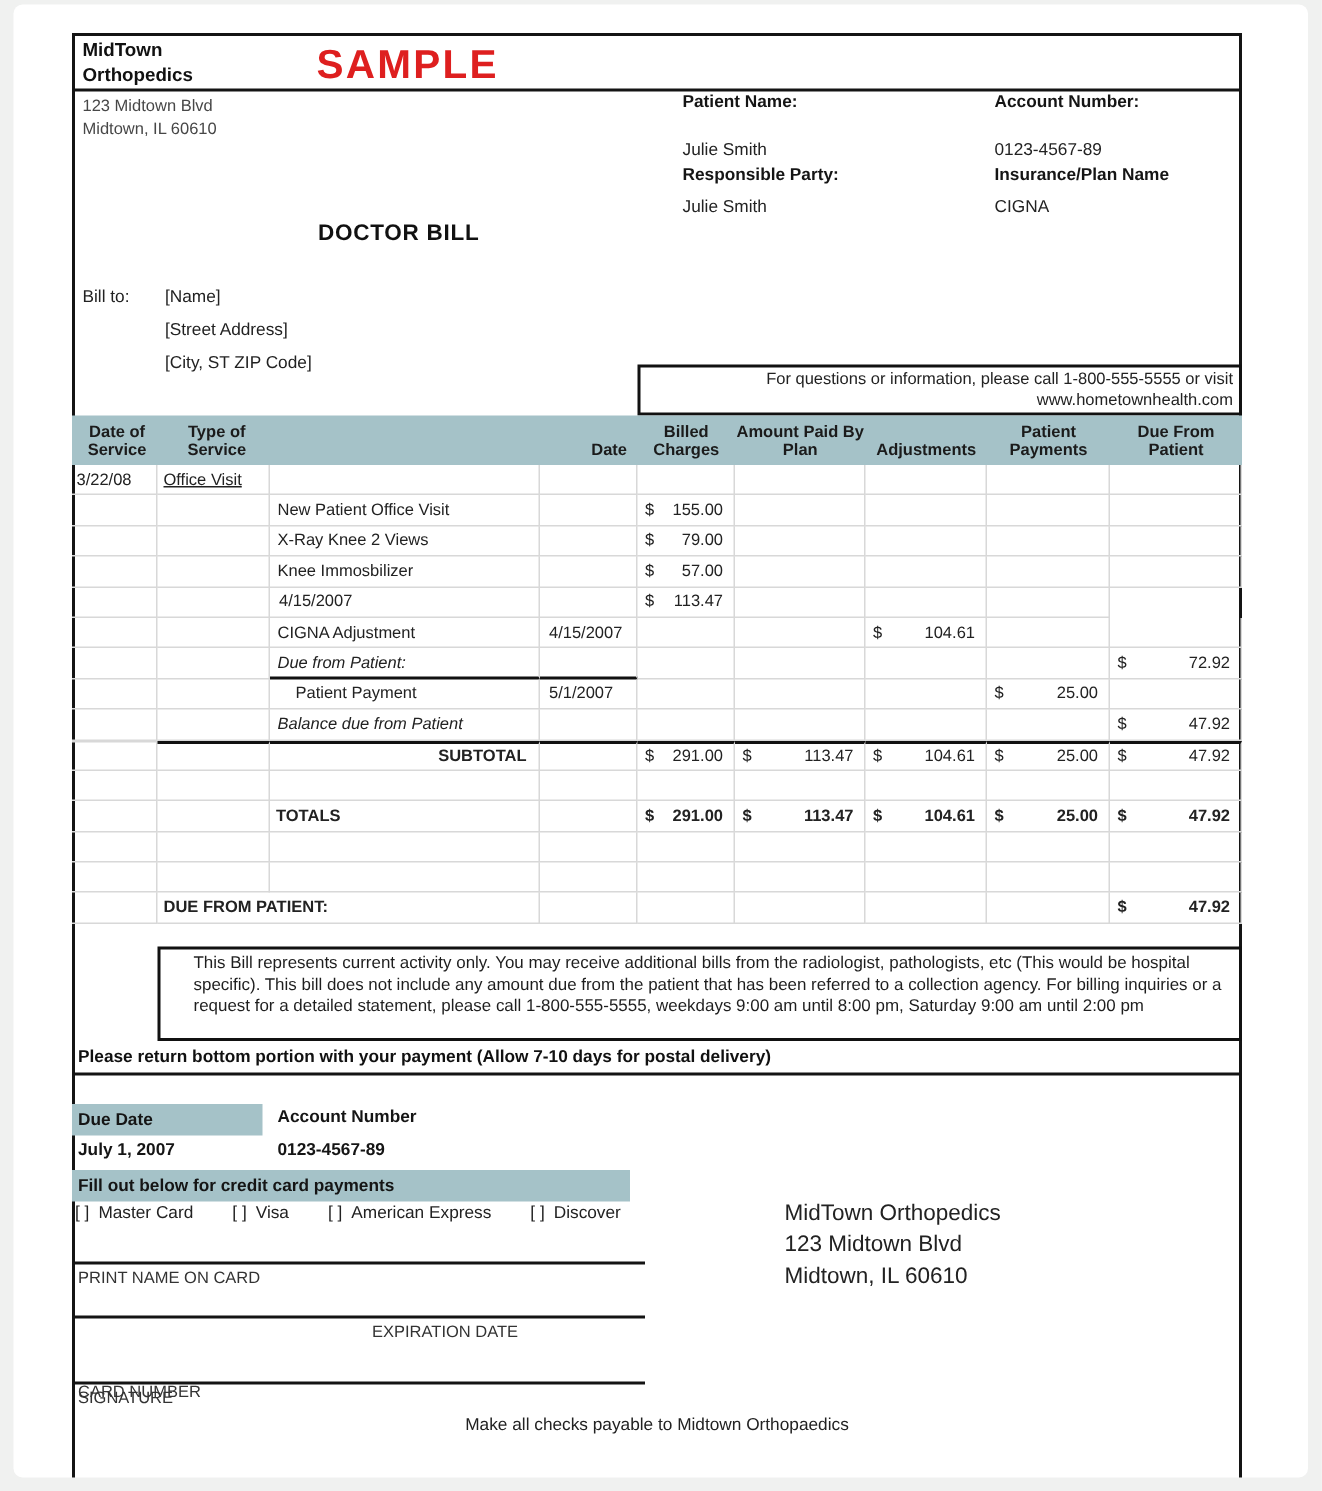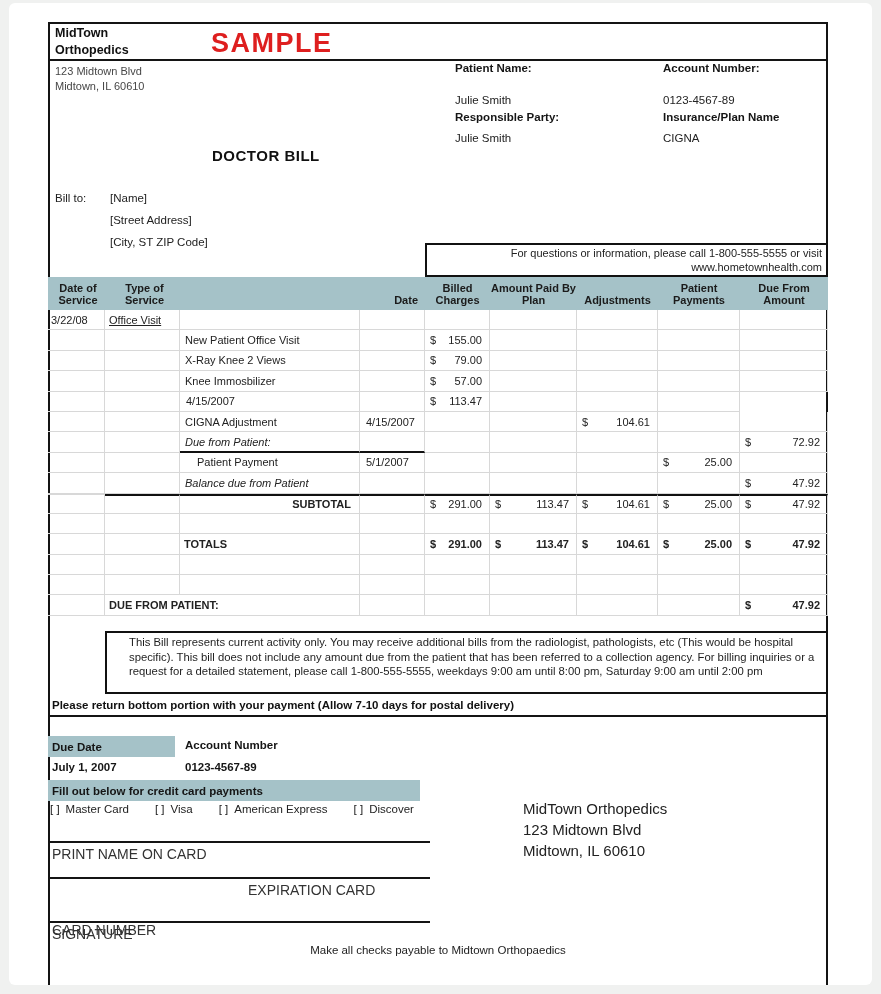--- a/index.html
+++ b/index.html
@@ -59,21 +59,21 @@
   .return-note{left:52px;top:699px;font-size:11.5px;font-weight:bold;color:#111;}
 
   .teal{background:#a5c2c8;}
   .duedate-cell{left:48px;top:736px;width:127px;height:21px;display:flex;align-items:center;
         font-size:11.5px;font-weight:bold;color:#151515;padding-left:4px;box-sizing:border-box;}
   .stub-label{position:absolute;font-size:11.5px;font-weight:bold;color:#151515;}
   .ccband{left:48px;top:780px;width:372px;height:21px;display:flex;align-items:center;
         font-size:11.5px;font-weight:bold;color:#151515;padding-left:4px;box-sizing:border-box;}
   .cards{left:50px;top:803px;display:flex;gap:26px;font-size:11.5px;color:#222;}
   .card-opt{display:flex;gap:6px;}
-  .formlabel{position:absolute;font-size:14px;color:#333;}
+  .formlabel{position:absolute;font-size:11px;color:#333;}
   .remit{left:523px;top:798px;font-size:15px;line-height:21px;color:#222;}
   .checks{left:48px;top:944px;width:780px;text-align:center;font-size:11.5px;color:#222;}
   .thanks{left:48px;top:957px;width:780px;text-align:center;font-size:13.5px;font-weight:bold;color:#111;margin-top:46px;}
 </style>
 </head>
 <body>
 
 <div class="canvas">
   <div class="page"></div>
 
@@ -115,21 +115,21 @@
   <div class="abs ctable">
       <div class="trow thead teal" style="background-color: rgb(165, 194, 200);">
         <div class="cell c0">Date of Service</div>
         <div class="cell c1">Type of Service</div>
         <div class="cell c2"></div>
         <div class="cell c3">Date</div>
         <div class="cell c4">Billed Charges</div>
         <div class="cell c5">Amount Paid By Plan</div>
         <div class="cell c6">Adjustments</div>
         <div class="cell c7">Patient Payments</div>
-        <div class="cell c8">Due From Amount</div>
+        <div class="cell c8">Due From Patient</div>
       </div>
       <div class="trow r0">
         <div class="cell c0">3/22/08</div>
         <div class="cell c1">Office Visit</div>
         <div class="cell c2"></div>
         <div class="cell c3"></div>
         <div class="cell c4"></div>
         <div class="cell c5"></div>
         <div class="cell c6"></div>
         <div class="cell c7"></div>
@@ -373,21 +373,21 @@
     <div class="card-opt">
       <span>[ ]</span>
       <span>Discover</span>
     </div>
   </div>
 
   <div class="hline short hl-cc1"></div>
   <div class="formlabel" style="left:52px;top:846px;">PRINT NAME ON CARD</div>
   <div class="hline short hl-cc2"></div>
   <div class="formlabel" style="left:52px;top:882px;margin-top:40px;">CARD NUMBER</div>
-  <div class="formlabel" style="left:248px;top:882px;">EXPIRATION CARD</div>
+  <div class="formlabel" style="left:248px;top:882px;">EXPIRATION DATE</div>
   <div class="hline short hl-cc3"></div>
   <div class="formlabel" style="left:52px;top:926px;">SIGNATURE</div>
 
   <div class="abs remit">
     <div>MidTown Orthopedics</div>
     <div>123 Midtown Blvd</div>
     <div>Midtown, IL  60610</div>
   </div>
 
   <div class="abs checks">Make all checks payable to Midtown Orthopaedics</div>

